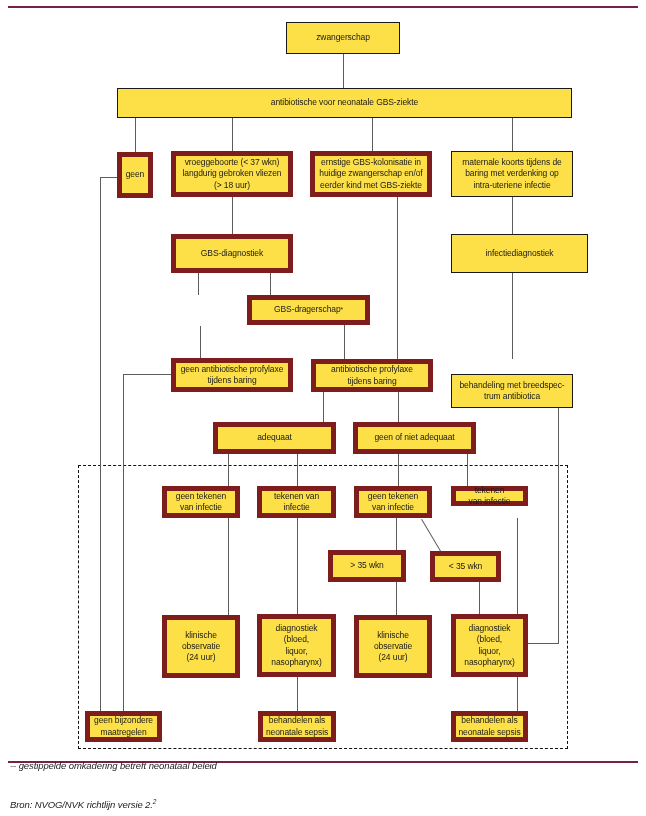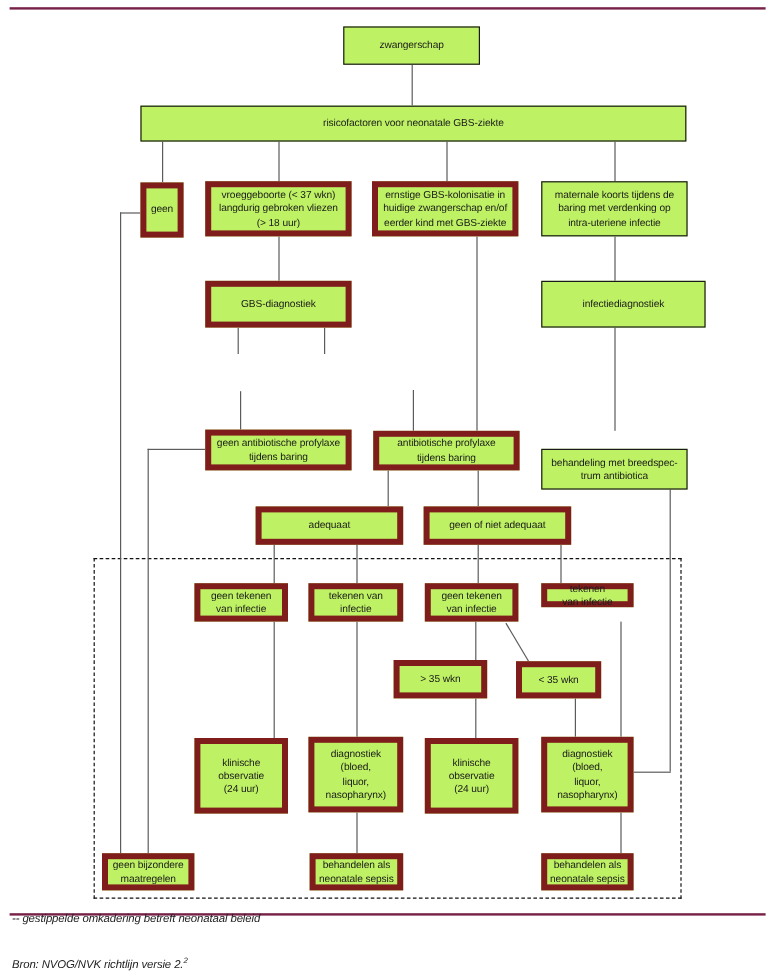--- a/index.html
+++ b/index.html
@@ -1,19 +1,19 @@
 <!DOCTYPE html>
 <html><head>
 <meta charset="utf-8">
 <style>
   html,body{margin:0;padding:0;background:#ffffff;}
   #page{position:relative;width:646px;height:816px;background:#ffffff;
         font-family:"Liberation Sans",sans-serif;color:#1a1a1a;overflow:hidden;}
   .rule{position:absolute;left:8px;width:630px;height:2px;background:#772148;}
-  .box{position:absolute;background:#bef264;display:flex;align-items:center;justify-content:center;
+  .box{position:absolute;background:#fde047;display:flex;align-items:center;justify-content:center;
        text-align:center;font-size:8.5px;line-height:1.32;letter-spacing:-0.1px;
        white-space:pre-line;box-sizing:border-box;z-index:2;}
   .gray{border:5px solid #7f1d1d;}
   .black{border:1.5px solid #1a1a1a;}
   .vl{position:absolute;width:1px;background:#5c5c5c;z-index:1;}
   .hl{position:absolute;height:1px;background:#5c5c5c;z-index:1;}
   .dl{position:absolute;height:1px;background:#5c5c5c;z-index:1;transform-origin:0 0;}
   .dashed{position:absolute;border:1.2px dashed #111;background:transparent;z-index:0;}
   .fn{position:absolute;left:10px;font-style:italic;font-size:9.5px;color:#222;letter-spacing:-0.1px;}
   sup{font-size:6.5px;line-height:0;}
@@ -57,33 +57,34 @@
   <div class="dl" style="left:422px;top:519px;width:37px;transform:rotate(59.3deg)"></div>
   <div class="vl" style="left:396px;top:582px;height:33px"></div>
   <div class="vl" style="left:479px;top:582px;height:32px"></div>
   <div class="vl" style="left:517px;top:518px;height:96px"></div>
   <div class="vl" style="left:558px;top:392px;height:251px"></div>
   <div class="hl" style="left:528px;top:643px;width:31px"></div>
   <div class="vl" style="left:297px;top:677px;height:34px"></div>
   <div class="vl" style="left:517px;top:677px;height:34px"></div>
 
   <div class="box black" style="left:286px;top:22px;width:114px;height:32px">zwangerschap</div>
-  <div class="box black" style="left:117px;top:88px;width:455px;height:30px">risicofactoren voor neonatale GBS-ziekte</div>
+  <div class="box black" style="left:117px;top:88px;width:455px;height:30px">antibiotische voor neonatale GBS-ziekte</div>
   <div class="box gray" style="left:117px;top:152px;width:36px;height:46px">geen</div>
   <div class="box gray" style="left:171px;top:151px;width:122px;height:46px">vroeggeboorte (&lt; 37 wkn)
 langdurig gebroken vliezen
 (&gt; 18 uur)</div>
   <div class="box gray" style="left:310px;top:151px;width:122px;height:46px">ernstige GBS-kolonisatie in
 huidige zwangerschap en/of
 eerder kind met GBS-ziekte</div>
   <div class="box black" style="left:451px;top:151px;width:122px;height:46px">maternale koorts tijdens de
 baring met verdenking op
 intra-uteriene infectie</div>
   <div class="box gray" style="left:171px;top:234px;width:122px;height:39px">GBS-diagnostiek</div>
   <div class="box black" style="left:451px;top:234px;width:137px;height:39px">infectiediagnostiek</div>
+  <div class="box gray" style="left:247px;top:295px;width:123px;height:30px"><span>GBS-dragerschap</span><sup>*</sup></div>
   <div class="box gray" style="left:171px;top:358px;width:122px;height:34px">geen antibiotische profylaxe
 tijdens baring</div>
   <div class="box gray" style="left:311px;top:359px;width:122px;height:33px">antibiotische profylaxe
 tijdens baring</div>
   <div class="box black" style="left:451px;top:374px;width:122px;height:34px">behandeling met breedspec-
 trum antibiotica</div>
   <div class="box gray" style="left:213px;top:422px;width:123px;height:32px">adequaat</div>
   <div class="box gray" style="left:353px;top:422px;width:123px;height:32px">geen of niet adequaat</div>
   <div class="box gray" style="left:162px;top:486px;width:78px;height:32px">geen tekenen
 van infectie</div>

